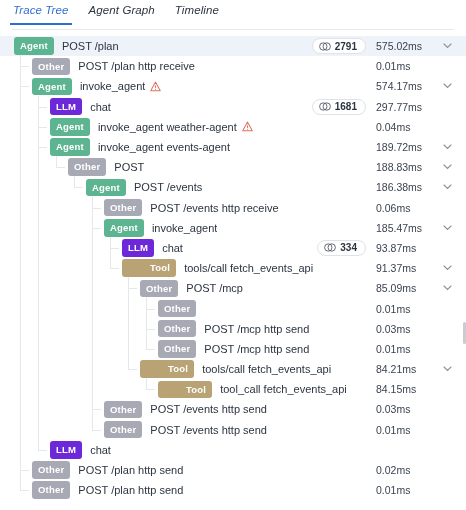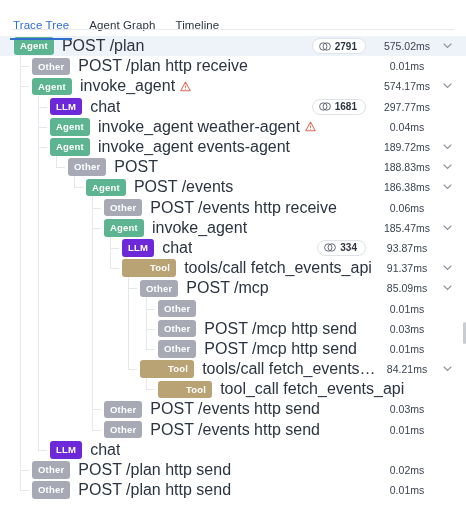--- a/index.html
+++ b/index.html
@@ -25,25 +25,26 @@
     content: "";
     position: absolute;
     left: 12px; right: 12px; bottom: 0;
     height: 1px;
     background: #e7e9ee;
   }
   .tab {
     position: relative;
     font-size: 11.5px;
     color: #2b3440;
-    padding: 19px 1px 8px 1px;
+    padding: 4px 1px 8px 1px;
     line-height: 1.1;
     white-space: nowrap;
     cursor: pointer;
     letter-spacing: .1px;
+    font-style: italic;
   }
   .tab.active { color: #2f6fd0; }
   .tab.active::after {
     content: "";
     position: absolute;
     left: -2px; right: -2px; bottom: 0;
     height: 2px;
     background: #2f6fd0;
     z-index: 2;
   }
@@ -109,21 +110,21 @@
     border-radius: 3px;
     letter-spacing: .2px;
     flex: 0 0 auto;
   }
   .badge.agent { background: #5cb490; }
   .badge.other { background: #a7aab4; }
   .badge.llm   { background: #6d28d9; }
   .badge.tool  { background: #b9a274; padding-left: 28px; }
 
   .title {
-    font-size: 16px;
+    font-size: 11px;
     color: #2b3440;
     margin-left: 8px;
     white-space: nowrap;
     overflow: hidden;
     text-overflow: ellipsis;
   }
 
   .warn-icon {
     margin-left: 5px;
     flex: 0 0 auto;
@@ -147,21 +148,21 @@
     font-size: 10px;
     font-weight: bold;
     color: #2b3440;
     background: #fff;
     margin-right: 10px;
   }
   .dur {
     font-size: 10.5px;
     color: #3a4350;
     width: 62px;
-    text-align: center;
+    text-align: left;
     white-space: nowrap;
   }
   .chev {
     width: 18px;
     display: inline-flex;
     justify-content: center;
     align-items: center;
     flex: 0 0 auto;
   }
   .chev.empty { visibility: hidden; }
@@ -570,20 +571,28 @@
         <div class="vline" style="left: 20px;"></div>
         <div class="vline" style="left: 38px;"></div>
         <div class="vline" style="left: 92px;"></div>
         <div class="elbow-v" style="left: 146px;"></div>
         <div class="elbow" style="left: 146px;"></div>
       </div>
       <div class="label-wrap" style="padding-left: 158px;">
         <span class="badge tool">Tool</span>
         <span class="title">tool_call fetch_events_api</span>
       </div>
+      <div class="right">
+        <span class="dur">84.15ms</span>
+        <span class="chev empty">
+          <svg width="9" height="6" viewBox="0 0 9 6">
+            <path d="M1 1 L4.5 4.5 L8 1" stroke="#8b919d" stroke-width="1.1" fill="none" stroke-linecap="round"></path>
+          </svg>
+        </span>
+      </div>
     </div>
     <div class="row">
       <div class="guides">
         <div class="vline" style="left: 20px;"></div>
         <div class="vline" style="left: 38px;"></div>
         <div class="vline" style="left: 92px;"></div>
         <div class="elbow" style="left: 92px;"></div>
       </div>
       <div class="label-wrap" style="padding-left: 104px;">
         <span class="badge other">Other</span>

